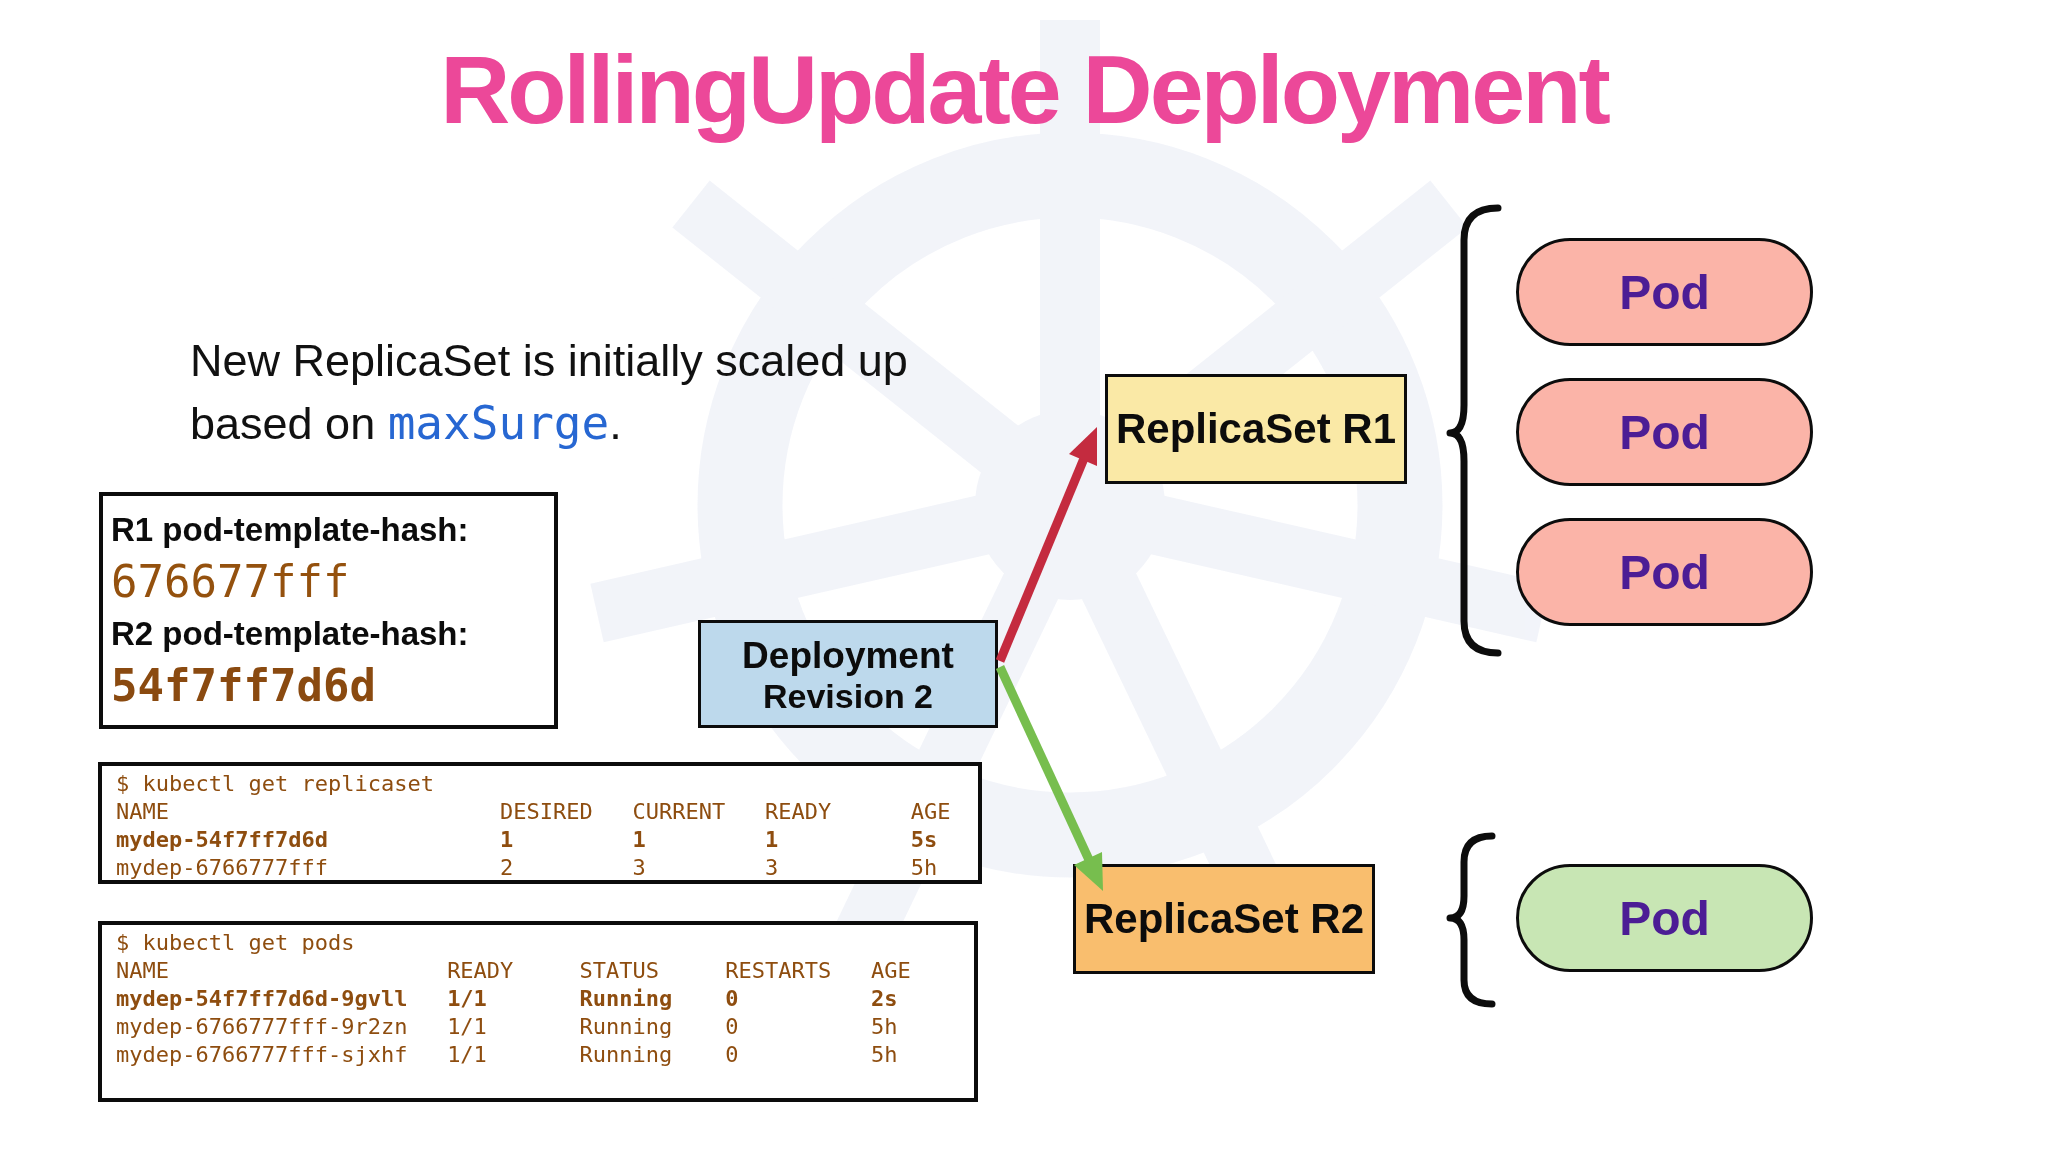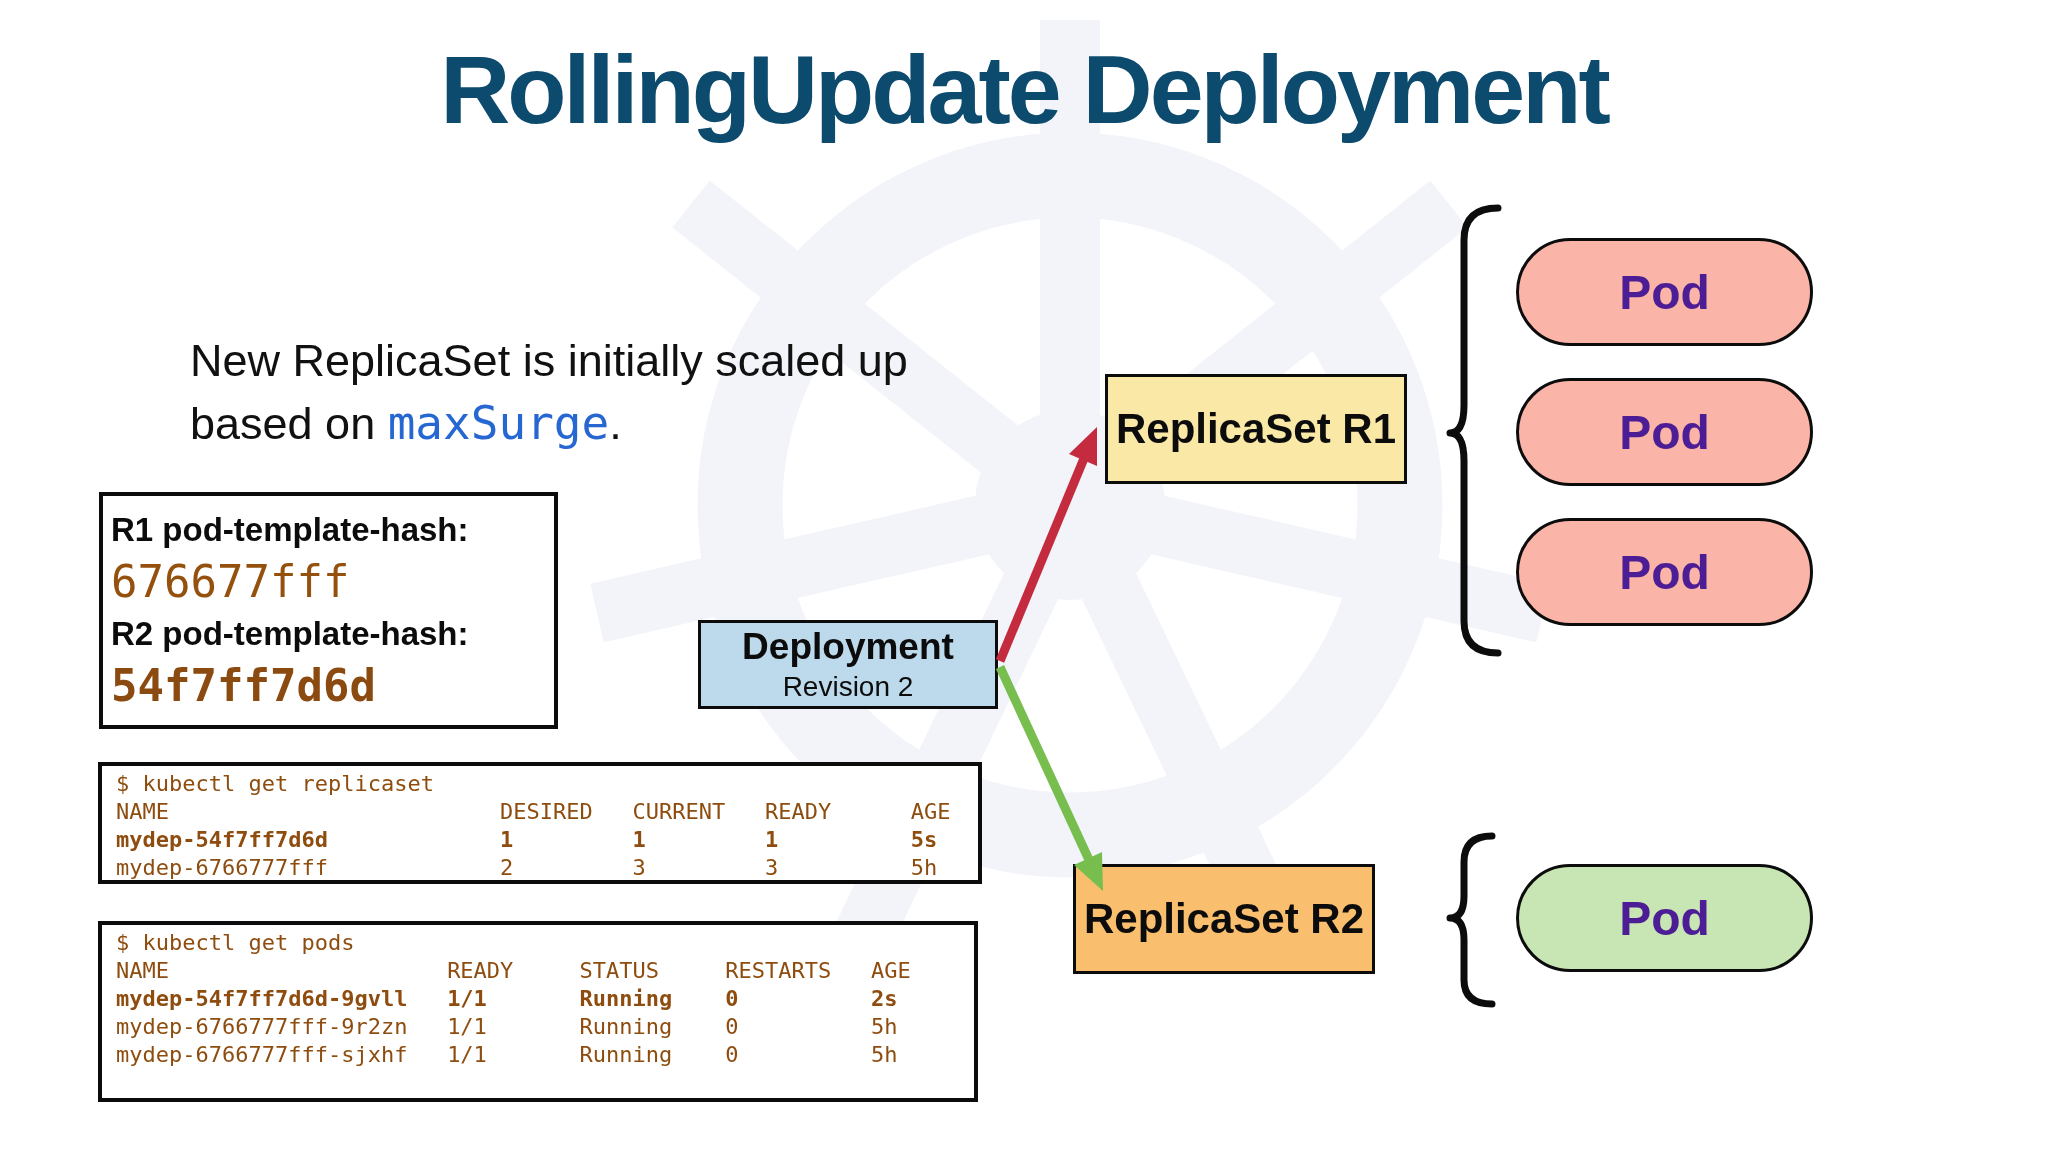--- a/index.html
+++ b/index.html
@@ -9,21 +9,21 @@
     font-family:"Liberation Sans", sans-serif; color:#0c0c0c;
   }
 
   
   .watermark{position:absolute; left:540px; top:-40px; pointer-events:none;}
 
   
   .title{
     position:absolute; left:0; right:0; top:34px;
     text-align:center; font-size:97px; font-weight:bold;
-    letter-spacing:-3px; color:#0c4a6e; white-space:nowrap;
+    letter-spacing:-3px; color:#ec4899; white-space:nowrap;
   }
 
   
   .intro{
     position:absolute; left:190px; top:330px;
     font-size:45px; line-height:62px; color:#111;
   }
   .intro b{font-weight:normal;}
   .code-blue{
     font-family:"DejaVu Sans Mono", monospace;
@@ -58,25 +58,25 @@
 
   
   .node{
     position:absolute; box-sizing:border-box;
     border:3px solid #0c0c0c;
     display:flex; flex-direction:column;
     align-items:center; justify-content:center;
     text-align:center;
   }
   .deployment-box{
-    left:698px; top:620px; width:300px; height:89px;
+    left:698px; top:620px; width:300px; height:108px;
     background:#bdd9ec;
   }
   .deployment-title{font-size:37px; font-weight:bold; line-height:44px;}
-  .deployment-subtitle{font-size:28px; font-weight:normal; line-height:36px;}
+  .deployment-subtitle{font-size:34px; font-weight:bold; line-height:36px;}
   .rs-box{width:302px; height:110px; font-size:42px; font-weight:bold;}
   .rs1{left:1105px; top:374px; background:#fae9a6;}
   .rs2{left:1073px; top:864px; background:#f9be6e;}
 
   
   .pod{
     position:absolute; width:297px; height:108px;
     border:3px solid #0c0c0c; box-sizing:border-box;
     border-radius:54px;
     display:flex; align-items:center; justify-content:center;

